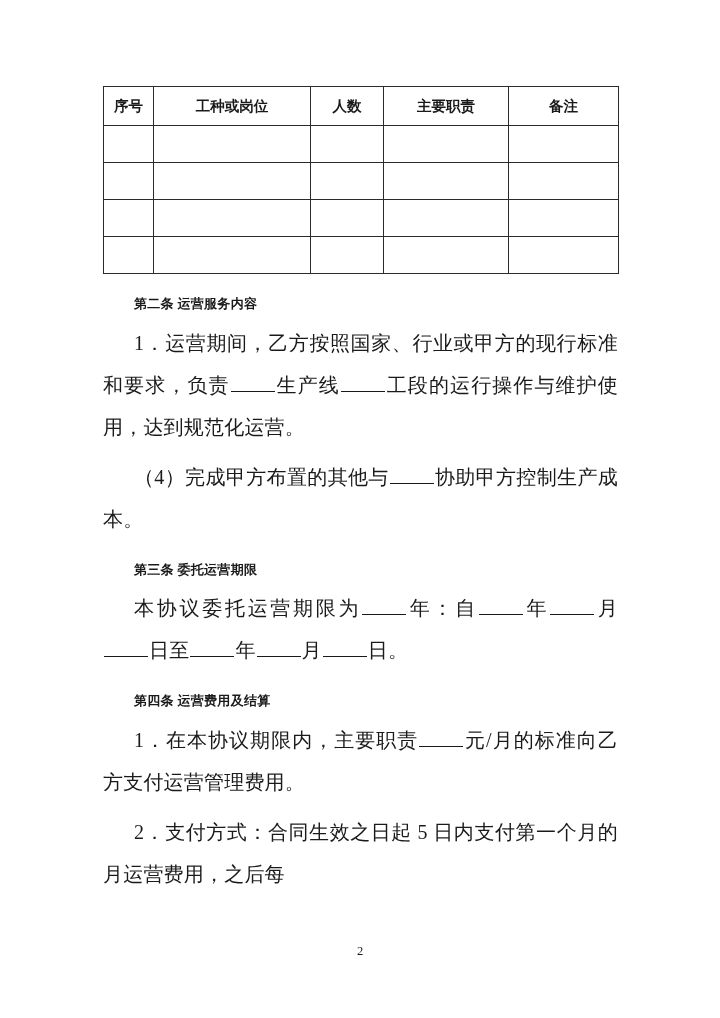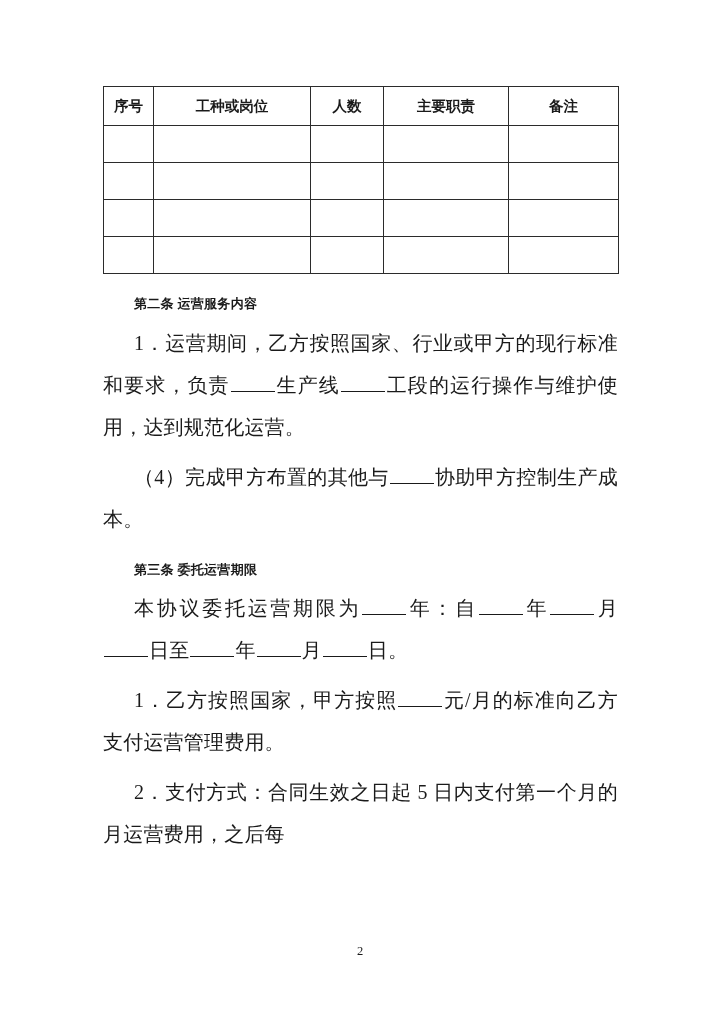--- a/index.html
+++ b/index.html
@@ -162,21 +162,22 @@
           </tr>
         </tbody>
     </table>
 
     <div id="sections-root">
         <div class="section-head">第二条  运营服务内容</div>
         <p class="para indent"><span class="num">1．</span><span>运营期间，乙方按照国家、行业或甲方的现行标准和要求，负责</span><span class="blank"></span><span>生产线</span><span class="blank"></span><span>工段的运行操作与维护使用，达到规范化运营。</span></p>
         <p class="para indent"><span class="num">（4）</span><span>完成甲方布置的其他与</span><span class="blank"></span><span>协助甲方控制生产成本。</span></p>
         <div class="section-head">第三条  委托运营期限</div>
         <p class="para indent"><span>本协议委托运营期限为</span><span class="blank"></span><span>年：自</span><span class="blank"></span><span>年</span><span class="blank"></span><span>月</span><span class="blank"></span><span>日至</span><span class="blank"></span><span>年</span><span class="blank"></span><span>月</span><span class="blank"></span><span>日。</span></p>
-        <p class="para indent"><span class="num">1．</span><span>乙方按照国家，甲方按照</span><span class="blank"></span><span>元/月的标准向乙方支付运营管理费用。</span></p>
+        <div class="section-head">第四条  运营费用及结算</div>
+        <p class="para indent"><span class="num">1．</span><span>在本协议期限内，主要职责</span><span class="blank"></span><span>元/月的标准向乙方支付运营管理费用。</span></p>
         <p class="para indent"><span class="num">2．</span><span>支付方式：合同生效之日起 5 日内支付第一个月的月运营费用，之后每</span></p>
       </div>
 
   </div>
 
   <div class="page-number">2</div>
 
 </div>
 
 </body></html>

